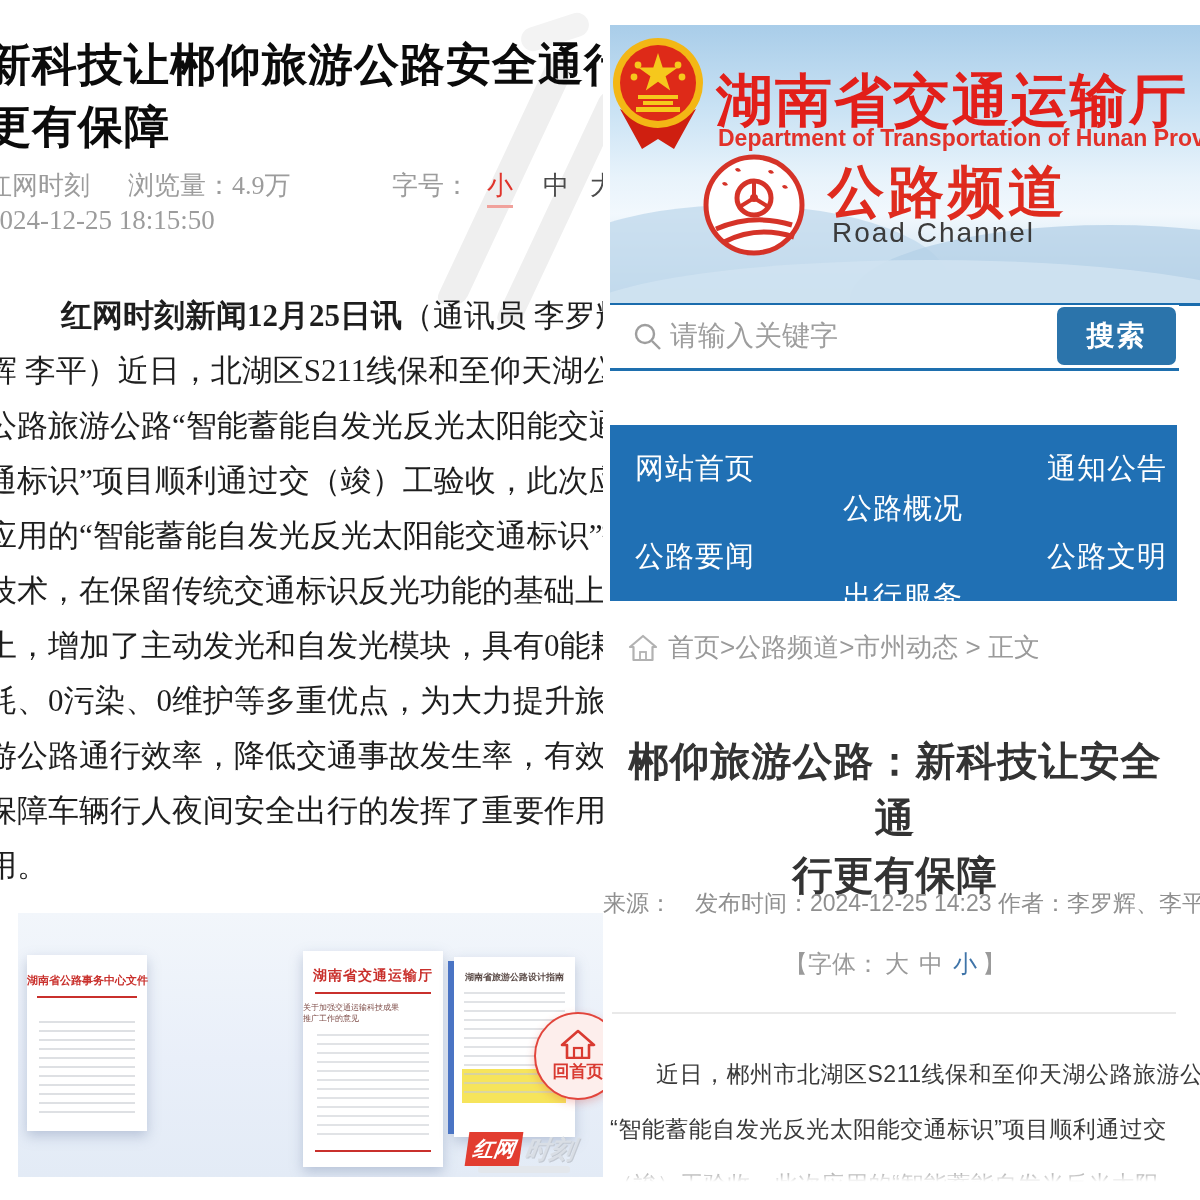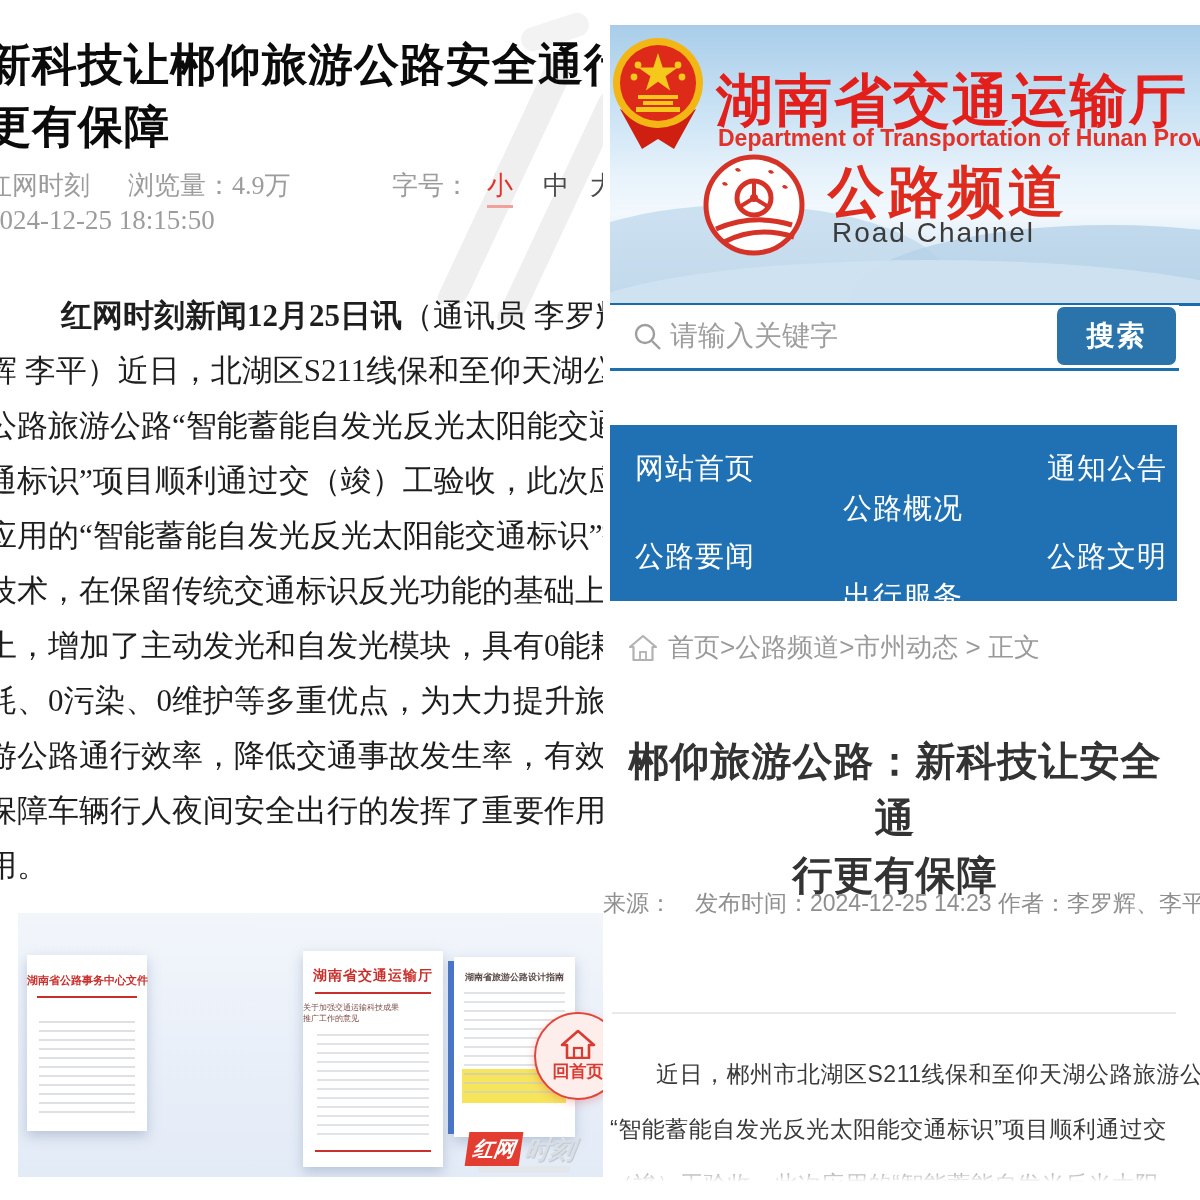--- a/index.html
+++ b/index.html
@@ -259,20 +259,23 @@
     <div id="crumb">
       <svg width="30" height="28" viewBox="0 0 30 28">
         <path d="M15 2 L28 13 L24.5 13 L24.5 26 L5.5 26 L5.5 13 L2 13 Z" fill="none" stroke="#b2b2b2" stroke-width="2.2" stroke-linejoin="round"></path>
         <rect x="12" y="18" width="6" height="8" fill="none" stroke="#b2b2b2" stroke-width="1.8"></rect>
       </svg>
       <span>首页&gt;公路频道&gt;市州动态 &gt; 正文</span>
     </div>
 
     <div id="r-meta">来源：　发布时间：2024-12-25 14:23 作者：李罗辉、李平</div>
 
+    <div id="r-fontrow">
+      <span>【字体：</span><span class="opt">大</span><span class="opt">中</span><span class="opt active">小</span><span>】</span>
+    </div>
 
     <div id="r-divider"></div>
 
     <div id="r-body">
       <div class="bl indent2">近日，郴州市北湖区S211线保和至仰天湖公路旅游公路</div>
       <div class="bl">“智能蓄能自发光反光太阳能交通标识”项目顺利通过交</div>
       <div class="bl">（竣）工验收，此次应用的“智能蓄能自发光反光太阳</div>
     </div>
     <div id="r-fade"></div>
   </div>

